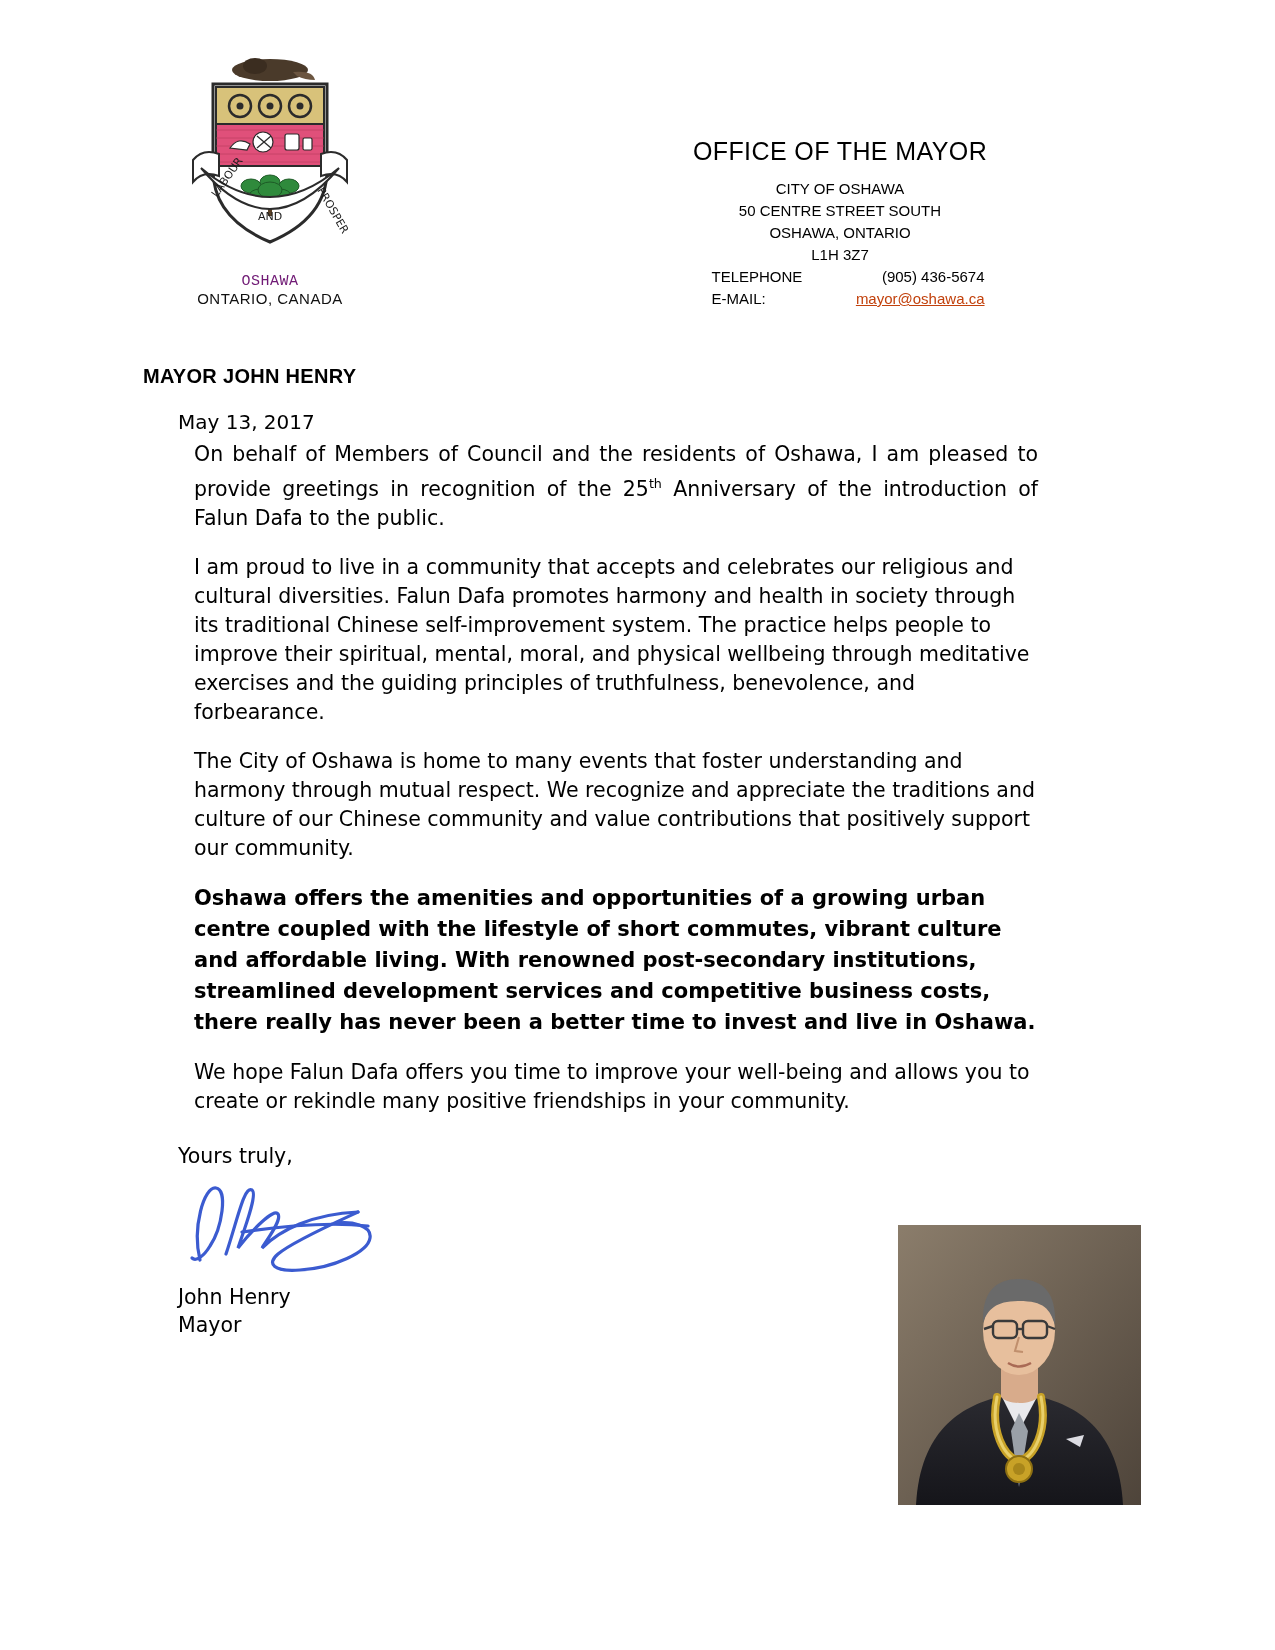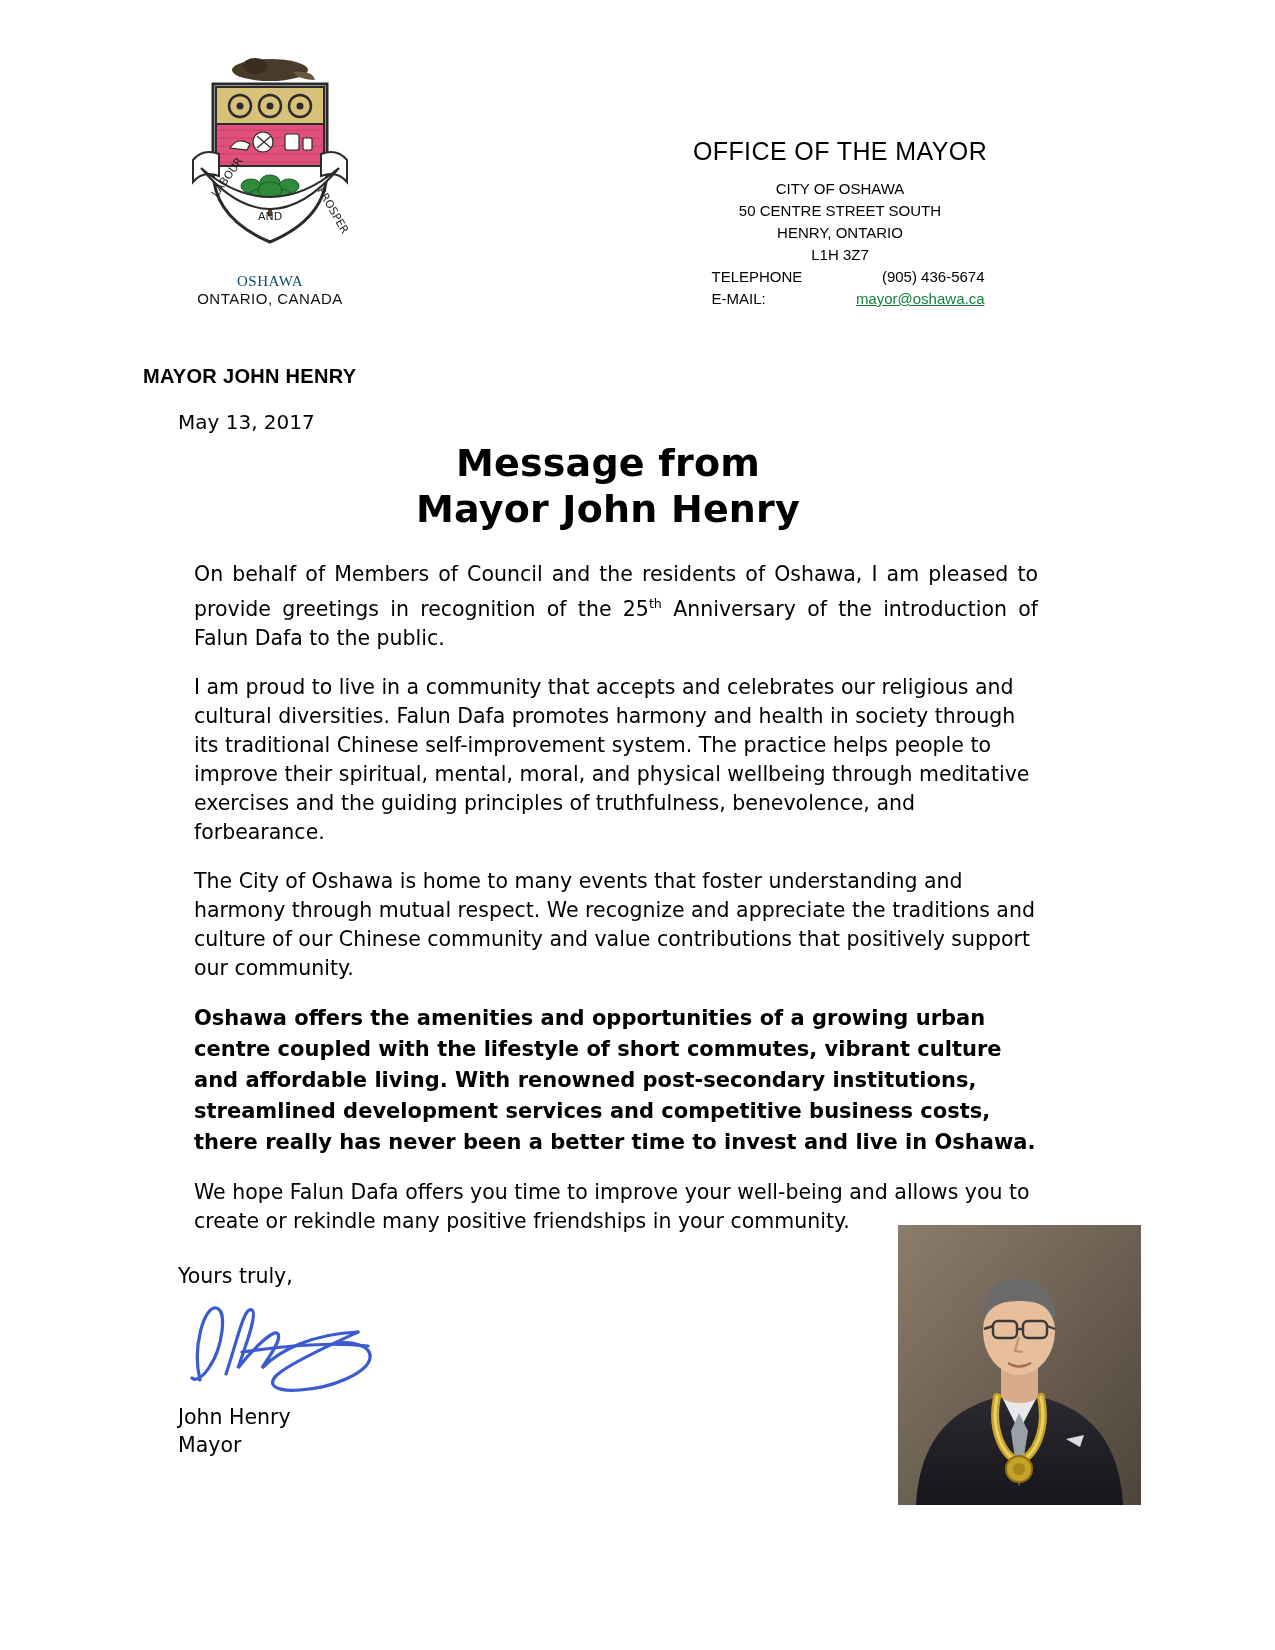--- a/index.html
+++ b/index.html
@@ -38,25 +38,25 @@
   }
 
   .crest {
     width: 170px;
     height: 215px;
     margin: 0 auto;
     position: relative;
   }
 
   .crest-city {
-    font-family: Liberation Serif, serif;
+    font-family: Liberation Mono, monospace;
     font-size: 15px;
     letter-spacing: 0.5px;
     margin-top: 8px;
-    color: #0c4a6e;
+    color: #701a75;
   }
   .crest-prov {
     font-family: "Liberation Sans", sans-serif;
     font-size: 15px;
     letter-spacing: 0.5px;
     color: #111;
   }
 
   .office-block {
     position: absolute;
@@ -91,21 +91,21 @@
   .kv .k {
     width: 110px;
     text-align: left;
     padding-left: 16px;
   }
   .kv .v {
     width: 150px;
     text-align: right;
   }
   .kv .v a, .email-link {
-    color: #15803d;
+    color: #c2410c;
     text-decoration: underline;
   }
 
   .mayor-name {
     position: absolute;
     left: 143px;
     top: 365px;
     font-family: "Liberation Sans", sans-serif;
     font-weight: bold;
     font-size: 20px;
@@ -253,43 +253,39 @@
       </div>
       <div class="crest-city">OSHAWA</div>
       <div class="crest-prov">ONTARIO, CANADA</div>
     </div>
 
     <div class="office-block">
       <div class="office-title">OFFICE OF THE MAYOR</div>
       <div class="office-lines">
         <span class="row">CITY OF OSHAWA</span>
         <span class="row">50 CENTRE STREET SOUTH</span>
-        <span class="row">HENRY, ONTARIO</span>
+        <span class="row">OSHAWA, ONTARIO</span>
         <span class="row">L1H 3Z7</span>
         <div class="kv">
           <span class="k">TELEPHONE</span>
           <span class="v">(905) 436-5674</span>
         </div>
         <div class="kv">
           <span class="k">E-MAIL:</span>
           <span class="v"><a class="email-link" href="#">mayor@oshawa.ca</a></span>
         </div>
       </div>
     </div>
 
     <div class="mayor-name">MAYOR JOHN HENRY</div>
     <div class="letter-date">May 13, 2017</div>
   </div>
 
   <div class="content">
 
-    <div class="msg-title">
-      <div>Message from</div>
-      <div>Mayor John Henry</div>
-    </div>
 
     <p class="para justify"><span>On behalf of Members of Council and the residents of Oshawa, I am pleased to provide greetings in recognition of the 25</span><sup>th</sup><span> Anniversary of the introduction of Falun Dafa to the public.</span></p>
 
     <p class="para">I am proud to live in a community that accepts and celebrates our religious and cultural diversities. Falun Dafa promotes harmony and health in society through its traditional Chinese self-improvement system. The practice helps people to improve their spiritual, mental, moral, and physical wellbeing through meditative exercises and the guiding principles of truthfulness, benevolence, and forbearance.</p>
 
     <p class="para">The City of Oshawa is home to many events that foster understanding and harmony through mutual respect. We recognize and appreciate the traditions and culture of our Chinese community and value contributions that positively support our community.</p>
 
     <p class="para bold">Oshawa offers the amenities and opportunities of a growing urban centre coupled with the lifestyle of short commutes, vibrant culture and affordable living. With renowned post-secondary institutions, streamlined development services and competitive business costs, there really has never been a better time to invest and live in Oshawa.</p>
 
     <p class="para">We hope Falun Dafa offers you time to improve your well-being and allows you to create or rekindle many positive friendships in your community.</p>

